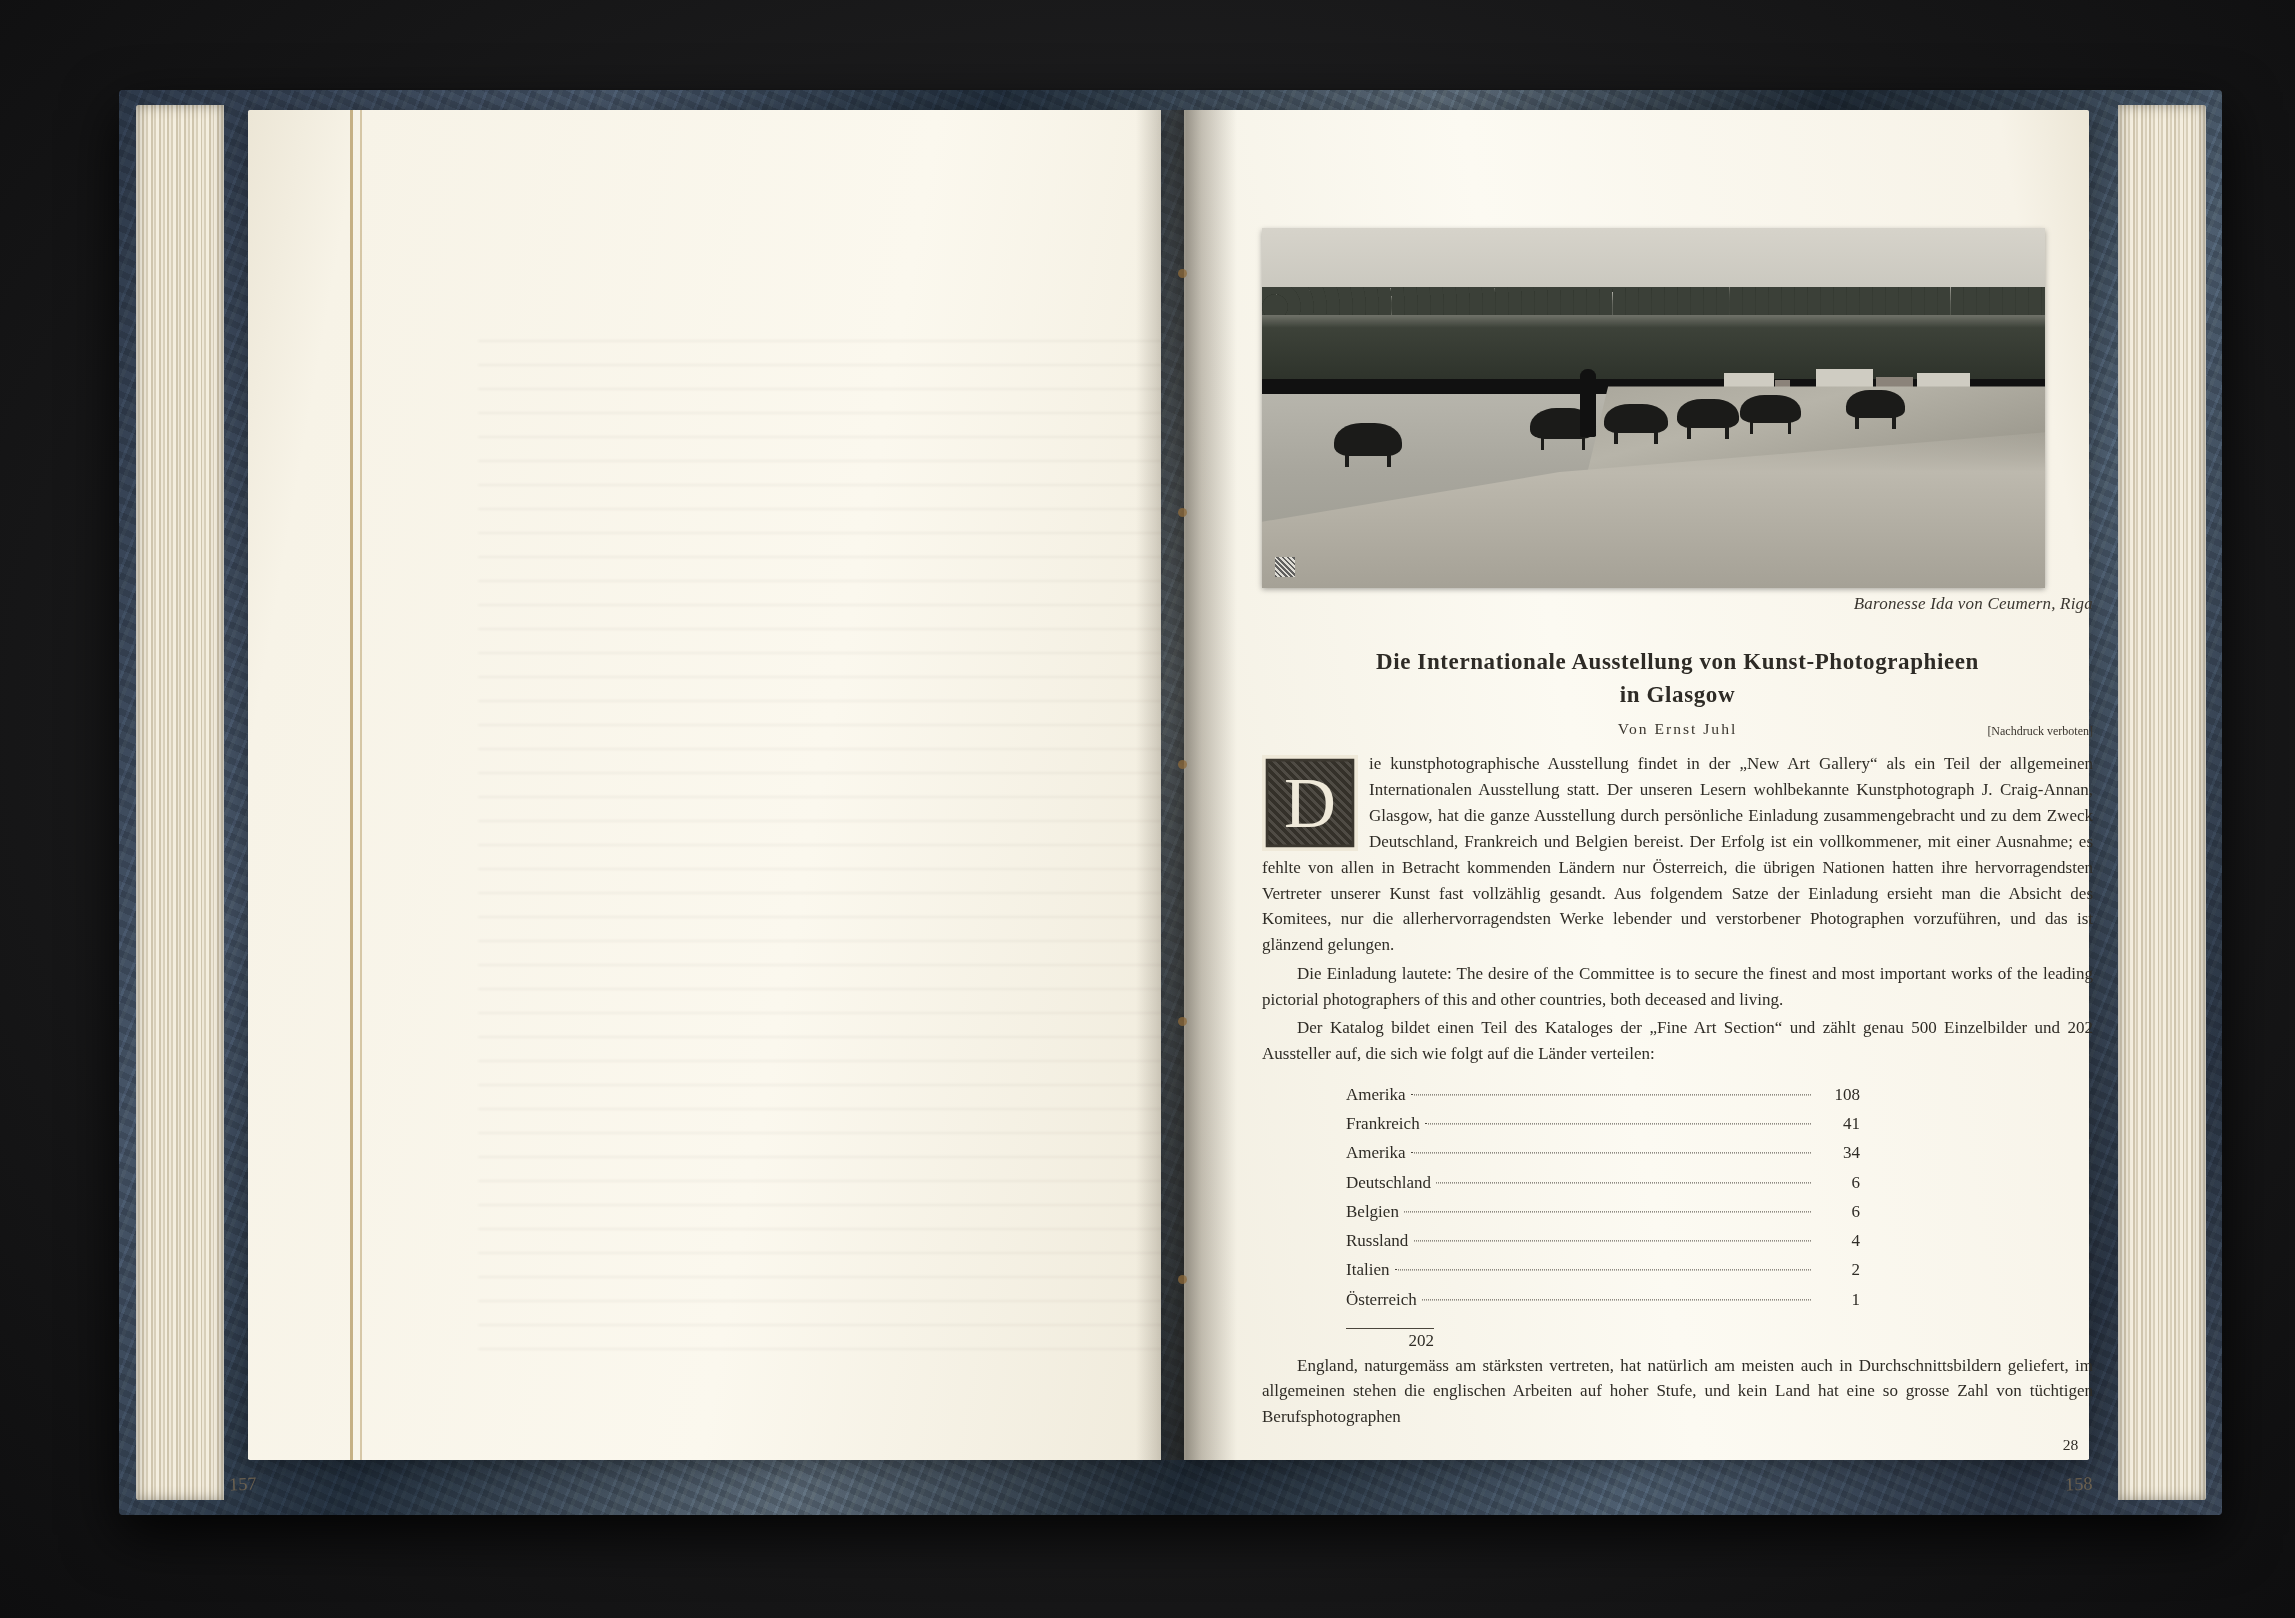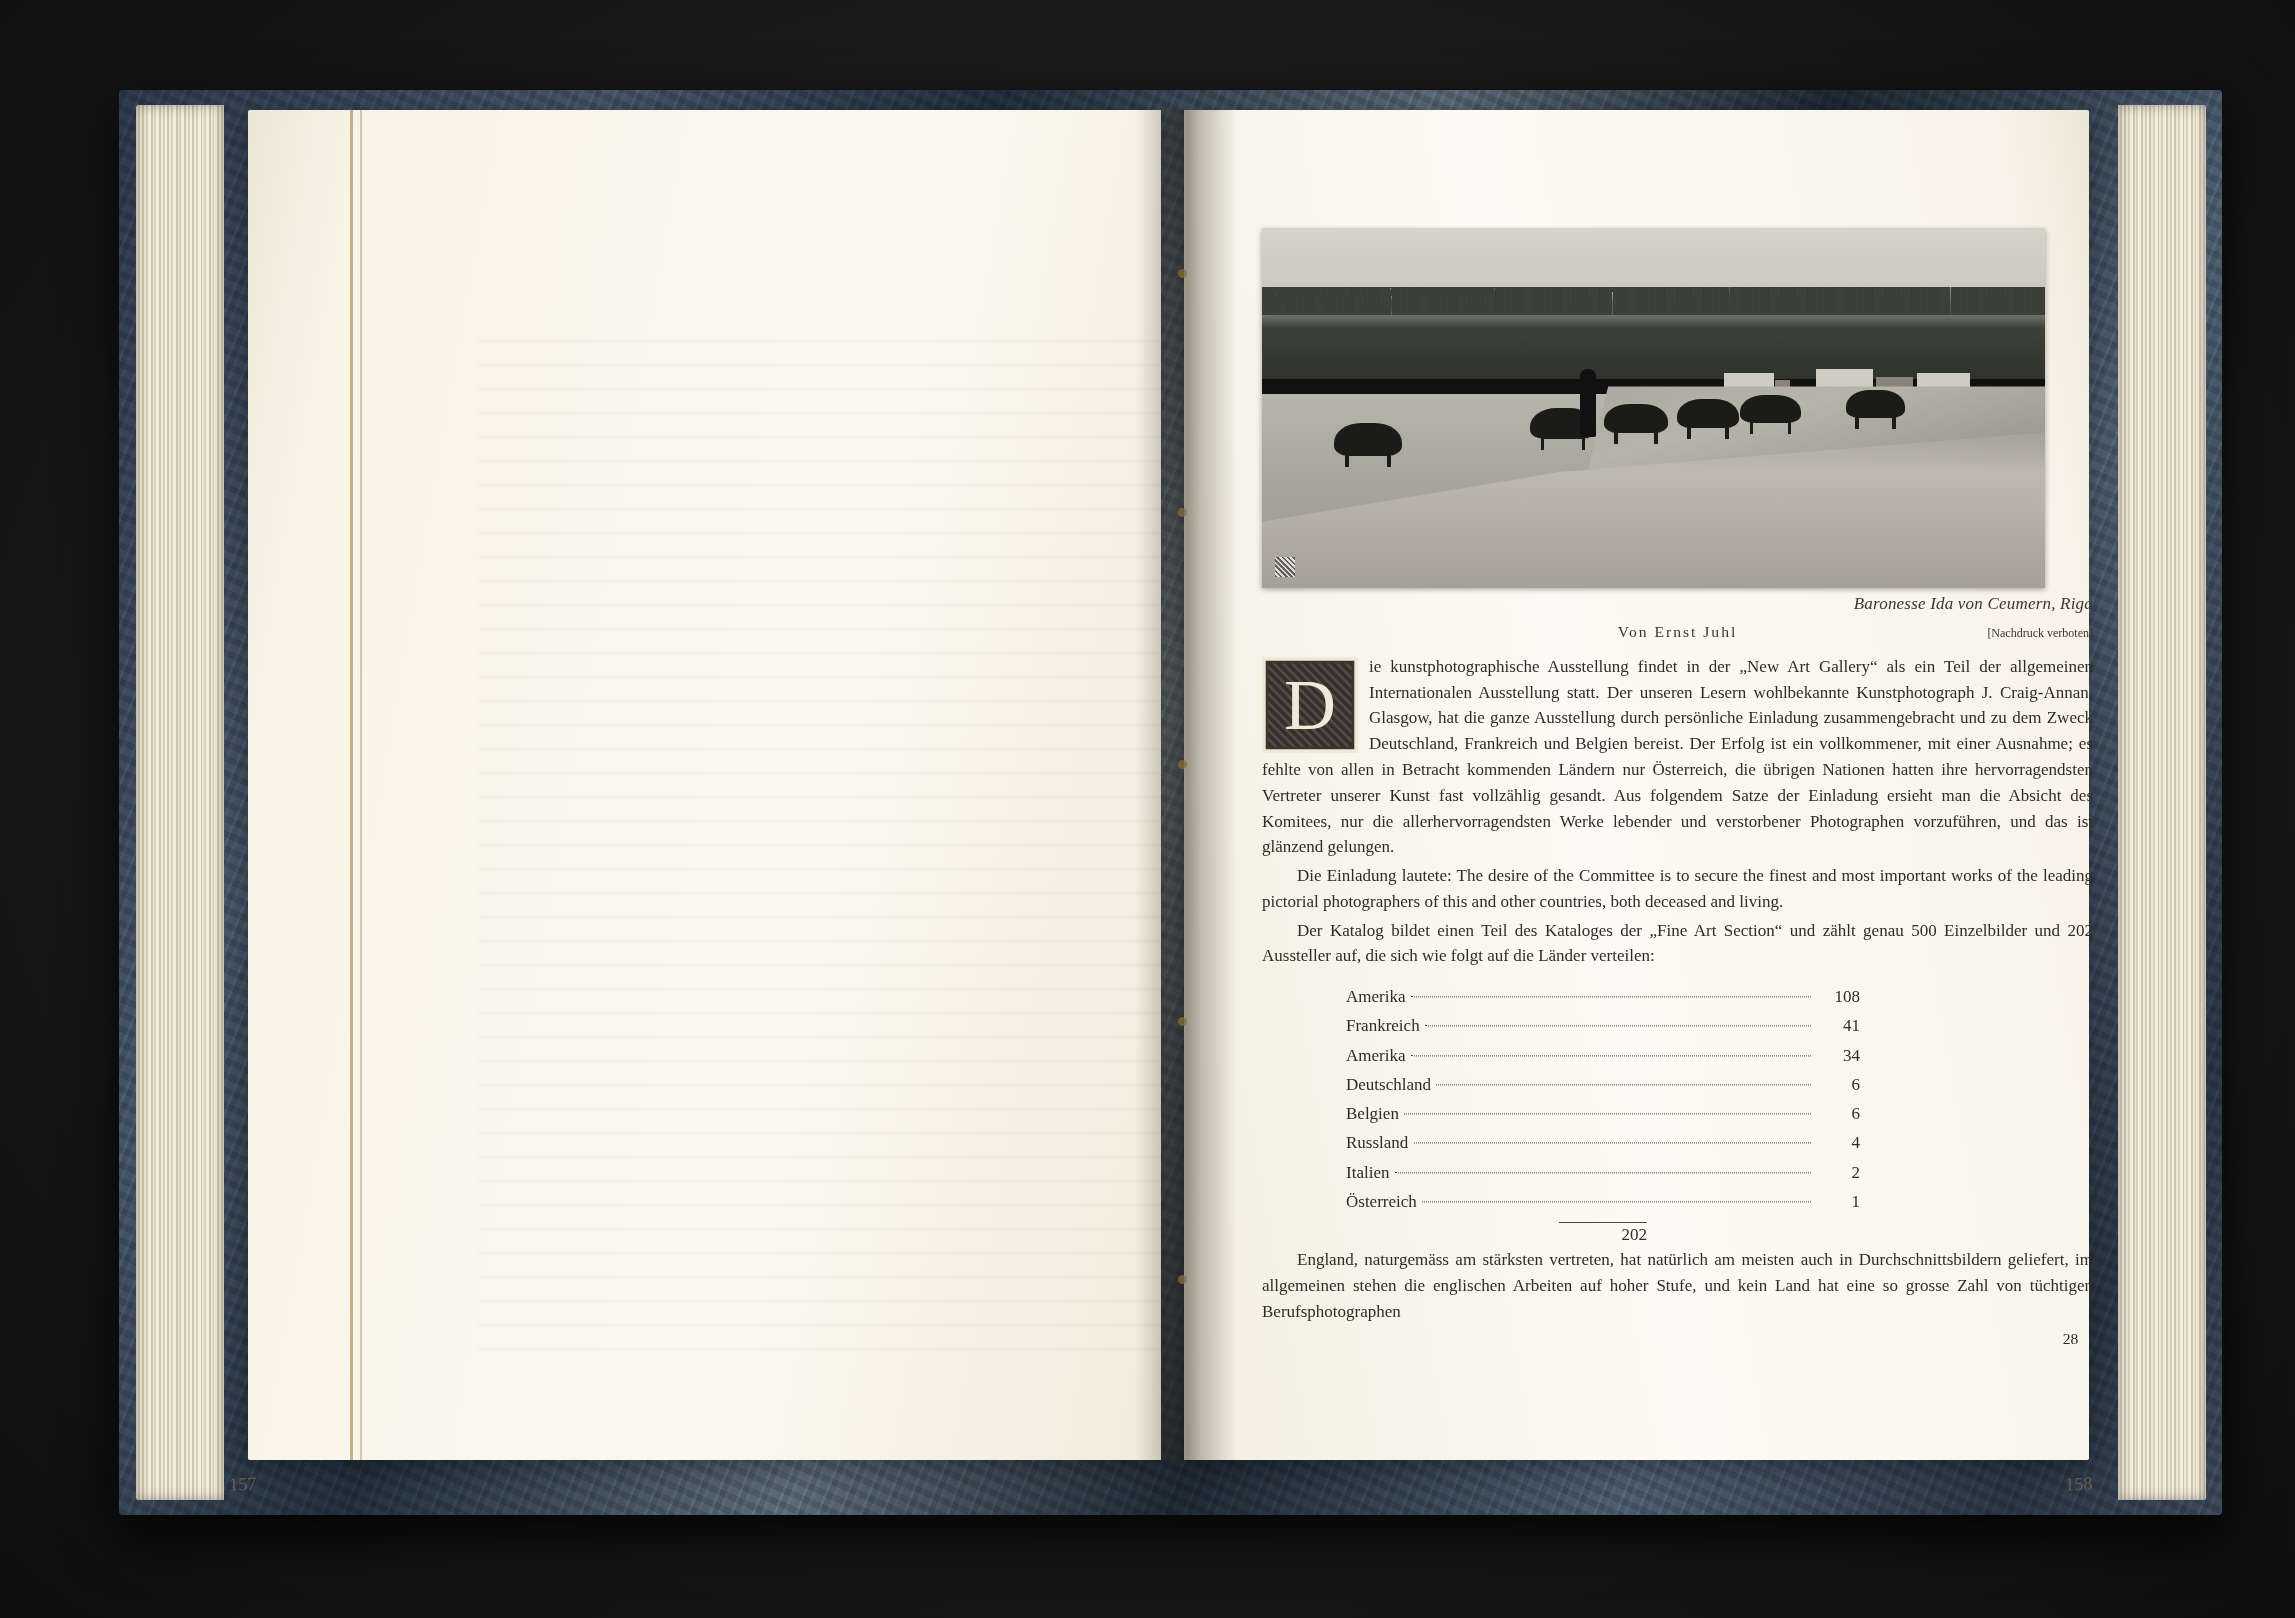--- a/index.html
+++ b/index.html
@@ -293,23 +293,23 @@
   .country-name { white-space: nowrap; }
   .dots {
     flex: 1;
     margin: 0 5.5px;
     border-bottom: 1.8px dotted #4a453c;
     transform: translateY(-4.6px);
   }
   .country-value { width: 44px; text-align: right; }
   .total-row {
     display: flex;
-    justify-content: center;
+    justify-content: flex-start;
     width: 100%;
-    margin-top: 6px;
+    margin-top: 14px;
   }
   .total-value {
     width: 88px;
     text-align: right;
     border-top: 1.8px solid #4a453c;
     padding-top: 1.8px;
   }
 
   .tail { margin-top: 2px; }
   .page-number {
@@ -372,20 +372,24 @@
         <div class="cow" style="left:342px; top:176px; width:64px; height:29px;"></div>
         <div class="cow" style="left:415px; top:171px; width:62px; height:29px;"></div>
         <div class="cow" style="left:478px; top:167px; width:61px; height:27.5px;"></div>
         <div class="cow" style="left:584px; top:162px; width:59px; height:27.5px;"></div>
         <div class="herder" style="left:318px; top:141px;"></div>
 
         <div class="plate-mark"></div>
       </div>
       <div class="plate-caption">Baronesse Ida von Ceumern, Riga</div>
 
+      <h1 class="article-title">
+        <span>Die Internationale Ausstellung von Kunst-Photographieen</span><br>
+        <span>in Glasgow</span>
+      </h1>
 
       <div class="byline">
         <span>Von Ernst Juhl</span>
         <span class="reprint-note">[Nachdruck verboten]</span>
       </div>
 
       <div class="body">
         <div class="dropcap">D</div>
         <p>ie kunstphotographische Ausstellung findet in der „New Art Gallery“ als ein Teil der allgemeinen Internationalen Ausstellung statt. Der unseren Lesern wohlbekannte Kunstphotograph J. Craig-Annan, Glasgow, hat die ganze Ausstellung durch persönliche Einladung zusammengebracht und zu dem Zweck Deutschland, Frankreich und Belgien bereist. Der Erfolg ist ein vollkommener, mit einer Ausnahme; es fehlte von allen in Betracht kommenden Ländern nur Österreich, die übrigen Nationen hatten ihre hervorragendsten Vertreter unserer Kunst fast vollzählig gesandt. Aus folgendem Satze der Einladung ersieht man die Absicht des Komitees, nur die allerhervorragendsten Werke lebender und verstorbener Photographen vorzuführen, und das ist glänzend gelungen.</p>
         <p class="indent">Die Einladung lautete: The desire of the Committee is to secure the finest and most important works of the leading pictorial photographers of this and other countries, both deceased and living.</p>

